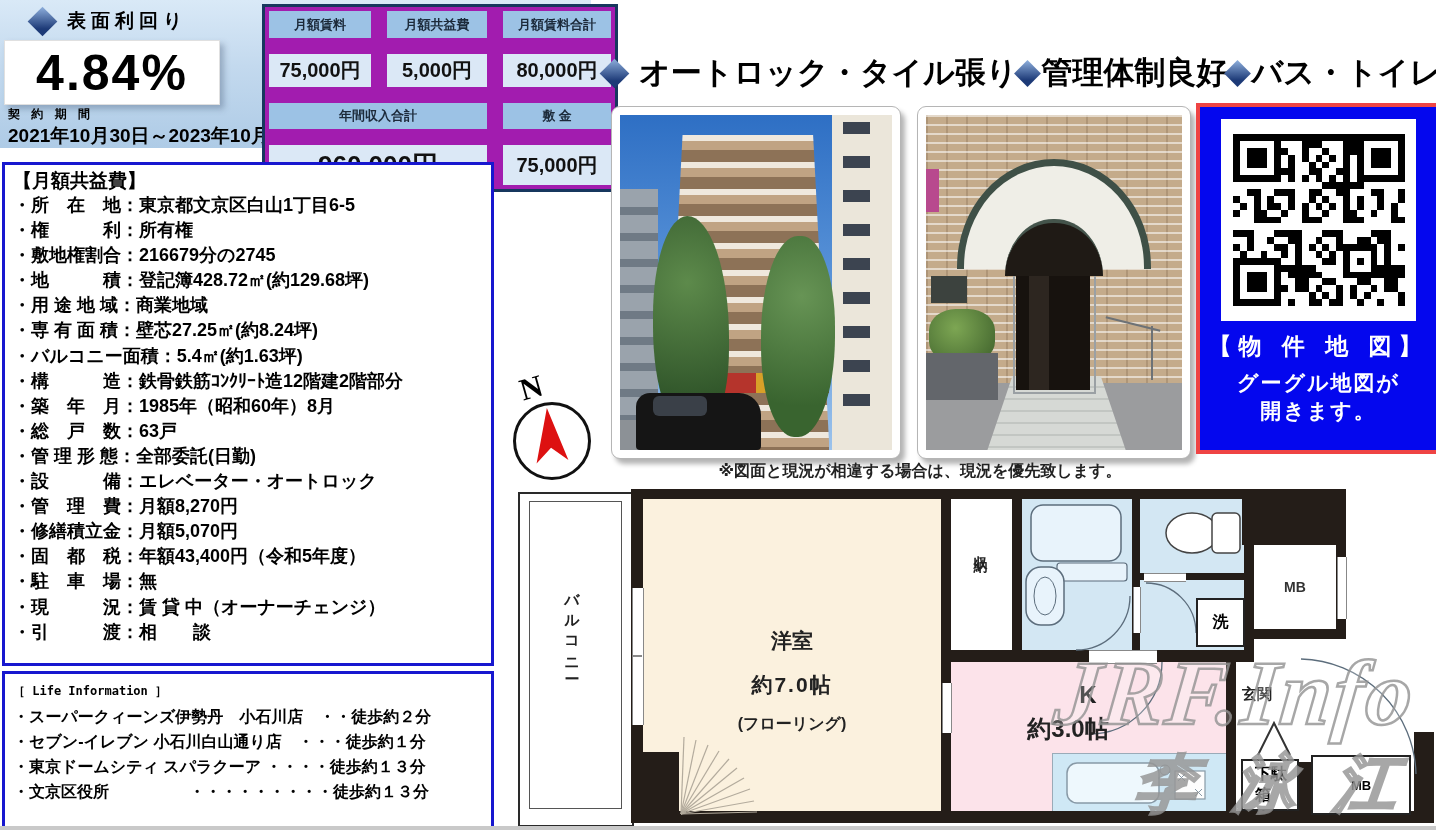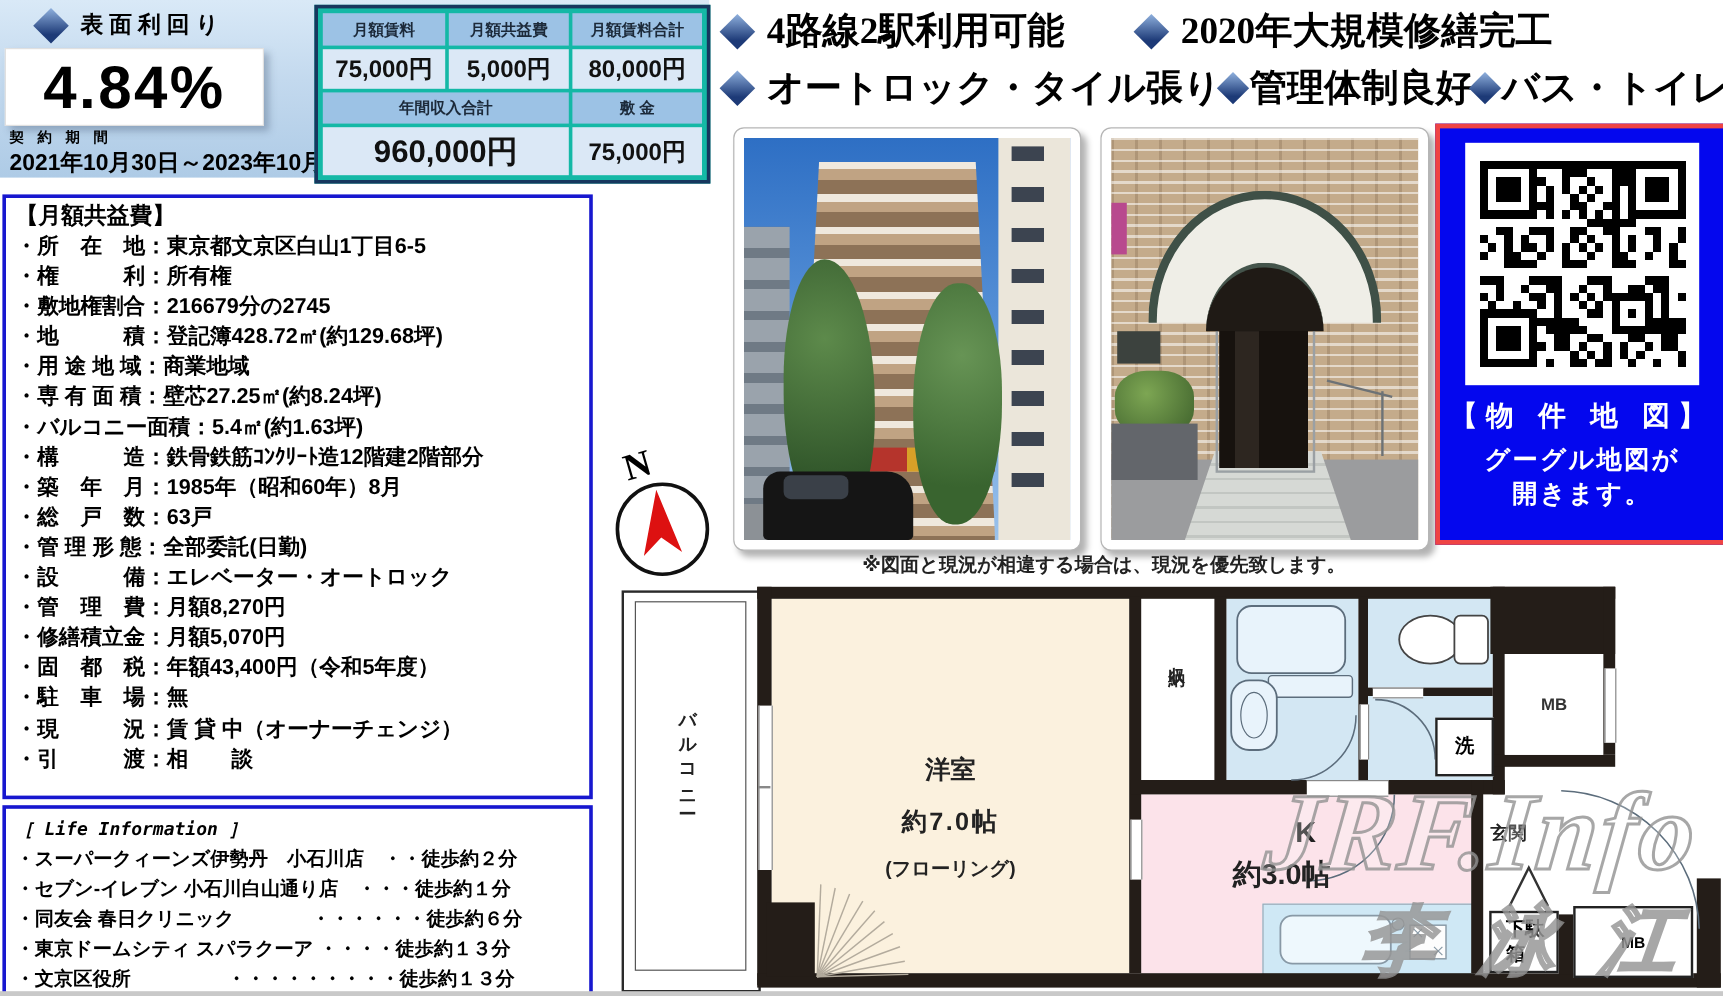--- a/index.html
+++ b/index.html
@@ -14,39 +14,39 @@
   .dia{width:21px;height:21px;background:linear-gradient(135deg,#8fb0dd 0%,#1d3a77 75%);
        transform:rotate(45deg);flex:0 0 auto;margin:0 14px 0 4px;}
   .dia.tight{margin:0 5px 0 0;width:19px;height:19px;}
   .yield-box{left:4px;top:40px;width:214px;height:63px;background:#fff;border:1px solid #e0e0e0;
     box-shadow:4px 4px 6px rgba(60,80,110,.35);display:flex;align-items:center;justify-content:center;
     font-size:50px;font-weight:bold;letter-spacing:2px;}
   .contract-label{left:8px;top:106px;font-size:12px;font-weight:bold;letter-spacing:4px;}
   .contract-period{left:8px;top:123px;font-size:19px;font-weight:bold;}
 
   
-  .rent-table{left:262px;top:4px;border:3px solid #17375e;background:#14b8a6;padding:4px;
-    display:grid;grid-template-columns:102px 100px 108px;grid-template-rows:27px 33px 26px 40px;gap:3px;}
+  .rent-table{left:262px;top:4px;border:3px solid #17375e;background:#a21caf;padding:4px;
+    display:grid;grid-template-columns:102px 100px 108px;grid-template-rows:27px 33px 26px 40px;gap:16px;}
   .rt-h{background:#9cc2e5;display:flex;align-items:center;justify-content:center;
     font-size:13px;font-weight:bold;color:#1c2a3a;}
   .rt-v{background:#dbe8f6;display:flex;align-items:center;justify-content:center;
     font-size:20px;font-weight:bold;color:#111;}
   .rt-annual-l{grid-column:1/3;}
   .rt-annual-v{grid-column:1/3;font-size:26px;}
 
   
   .hl-row{left:600px;width:836px;height:46px;display:flex;align-items:center;
     font-family:"Liberation Serif","DejaVu Serif",serif;font-size:31px;font-weight:bold;white-space:nowrap;}
   .hl-item{display:flex;align-items:center;}
 
   
   .info-box{left:2px;background:#fff;border:3px solid #1717cf;width:478px;}
   .ov-title{font-size:19px;font-weight:bold;line-height:25px;}
   .ov-line{font-size:18px;font-weight:bold;line-height:25.1px;white-space:pre;}
-  .li-title{font-family:"DejaVu Sans Mono","Liberation Mono",monospace;font-size:15px;font-weight:bold;line-height:26px;font-style:italic;}
+  .li-title{font-family:"DejaVu Sans Mono","Liberation Mono",monospace;font-size:12px;font-weight:bold;line-height:26px;}
   .li-line{font-size:16px;font-weight:bold;line-height:25px;white-space:pre;}
 
   
   .photo-frame{background:#fff;border:1px solid #b5b5b5;border-radius:9px;padding:8px;
     box-shadow:4px 5px 5px rgba(0,0,0,.3);}
   .photo-inner{position:relative;width:100%;height:100%;overflow:hidden;}
   .photo-inner>div{position:absolute;}
 
   
   .map-panel{left:1196px;top:103px;width:237px;height:343px;background:#0407ee;border:4px solid #ef4444;cursor:pointer;}
@@ -103,30 +103,20 @@
     <div class="rt-h">月額賃料合計</div>
     <div class="rt-v">75,000円</div>
     <div class="rt-v">5,000円</div>
     <div class="rt-v">80,000円</div>
     <div class="rt-h rt-annual-l">年間収入合計</div>
     <div class="rt-h">敷 金</div>
     <div class="rt-v rt-annual-v">960,000円</div>
     <div class="rt-v">75,000円</div>
   </div>
 
-  <div class="abs hl-row" style="top:3px;">
-    <div class="hl-item">
-      <span class="dia"></span>
-      <span>4路線2駅利用可能</span>
-    </div>
-    <div class="hl-item" style="margin-left:58px;">
-      <span class="dia"></span>
-      <span>2020年大規模修繕完工</span>
-    </div>
-  </div>
   <div class="abs hl-row" style="top:50px;justify-content:space-between;">
     <div class="hl-item">
       <span class="dia"></span>
       <span>オートロック・タイル張り</span>
     </div>
     <div class="hl-item">
       <span class="dia tight"></span>
       <span>管理体制良好</span>
     </div>
     <div class="hl-item">
@@ -154,21 +144,20 @@
     <div class="ov-line">・固　都　税：年額43,400円（令和5年度）</div>
     <div class="ov-line">・駐　車　場：無</div>
     <div class="ov-line">・現　　　況：賃 貸 中（オーナーチェンジ）</div>
     <div class="ov-line">・引　　　渡：相　　談</div>
   </div>
 
   <div class="abs info-box" style="top:671px;height:151px;padding:4px 0 0 8px;">
     <div class="li-title">［ Life Information ］</div>
     <div class="li-line">・スーパークィーンズ伊勢丹　小石川店　・・徒歩約２分</div>
     <div class="li-line">・セブン-イレブン 小石川白山通り店　・・・徒歩約１分</div>
-    <div class="li-line">・同友会 春日クリニック　　　　・・・・・・徒歩約６分</div>
     <div class="li-line">・東京ドームシティ スパラクーア ・・・・徒歩約１３分</div>
     <div class="li-line">・文京区役所　　　　　・・・・・・・・・徒歩約１３分</div>
   </div>
 
   <div class="abs photo-frame" style="left:611px;top:106px;width:272px;height:335px;">
     <div class="photo-inner">
       <div style="left:0;top:0;width:100%;height:100%;background:linear-gradient(180deg,#2e6fc4 0%,#5e97da 55%,#9cc3ec 100%);"></div>
       <div style="left:0;top:22%;width:14%;height:78%;background:repeating-linear-gradient(180deg,#9aa3ac 0 18px,#6f7a85 18px 26px);"></div>
       <div style="left:17%;top:6%;width:60%;height:94%;clip-path:polygon(10% 0,90% 0,100% 100%,0 100%);background:repeating-linear-gradient(180deg,#efe8dd 0 6px,#c0a383 6px 15px,#8d7257 15px 27px);"></div>
       <div style="left:17%;top:77%;width:60%;height:6%;background:linear-gradient(90deg,#b5342c 0 55%,#d8a028 55% 70%,#b5342c 70% 100%);"></div>

